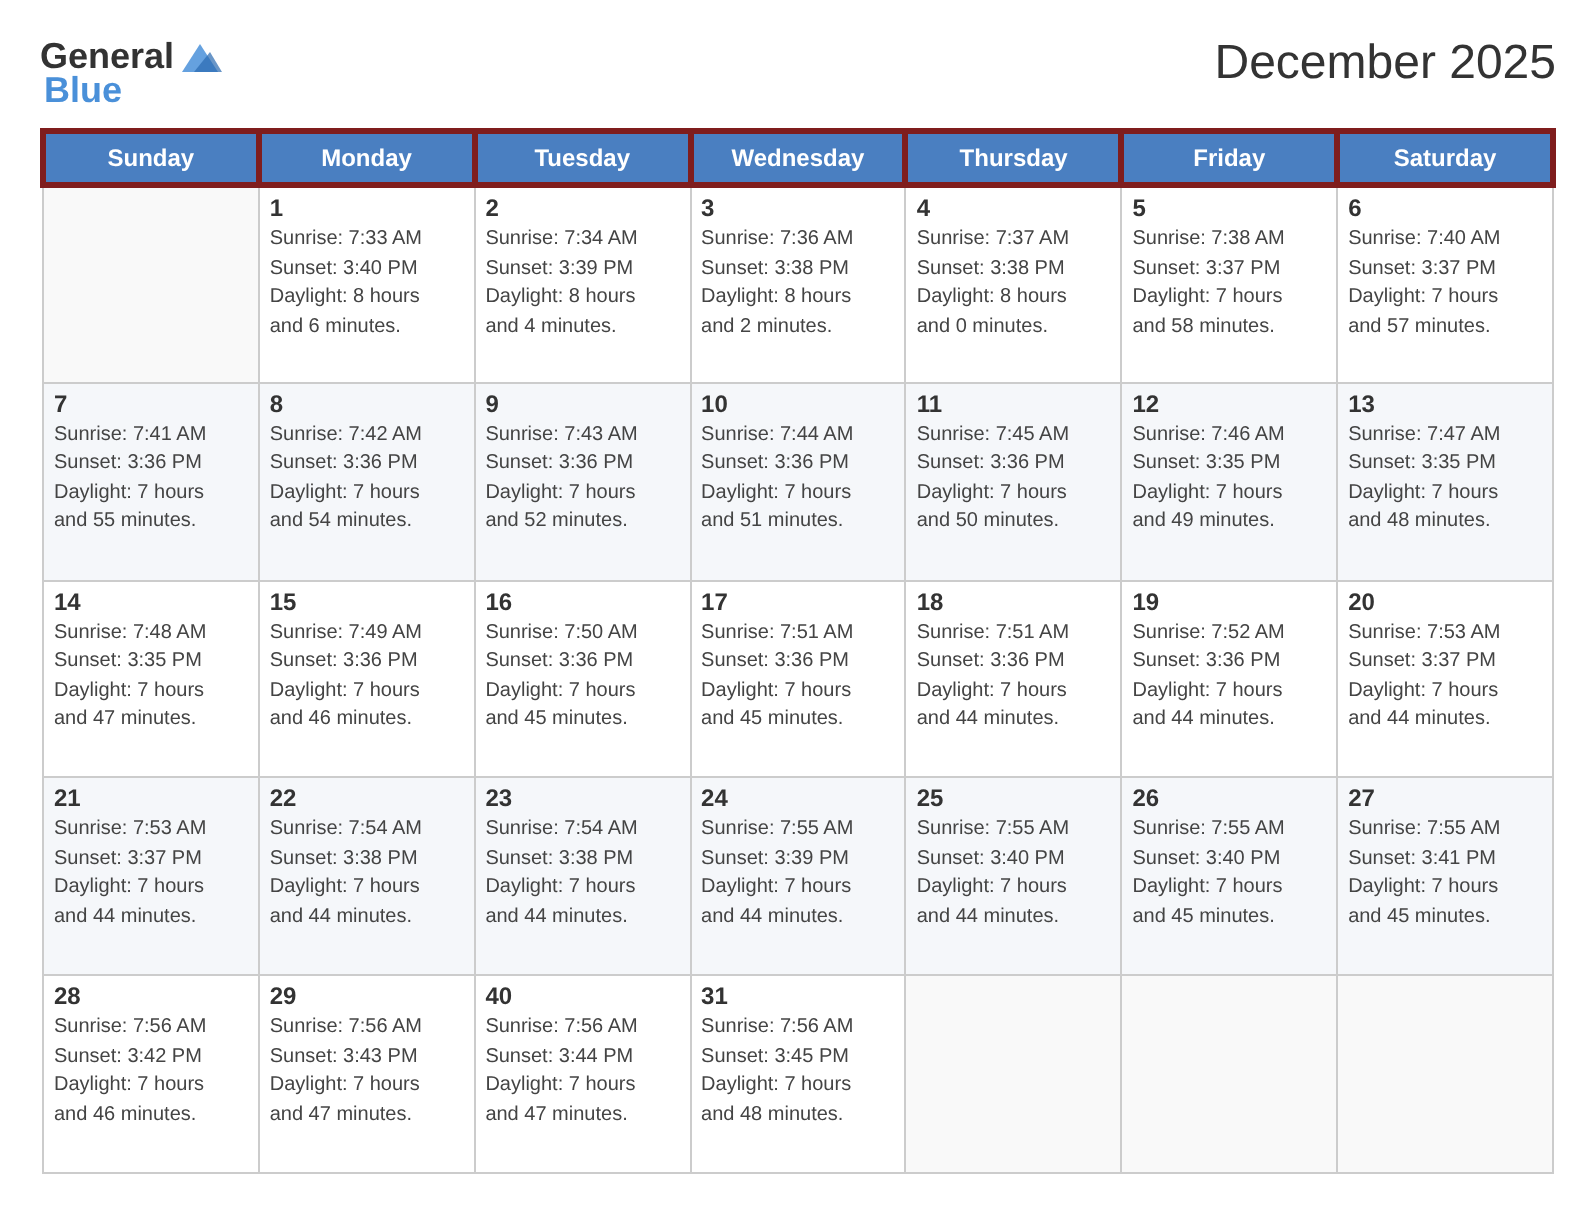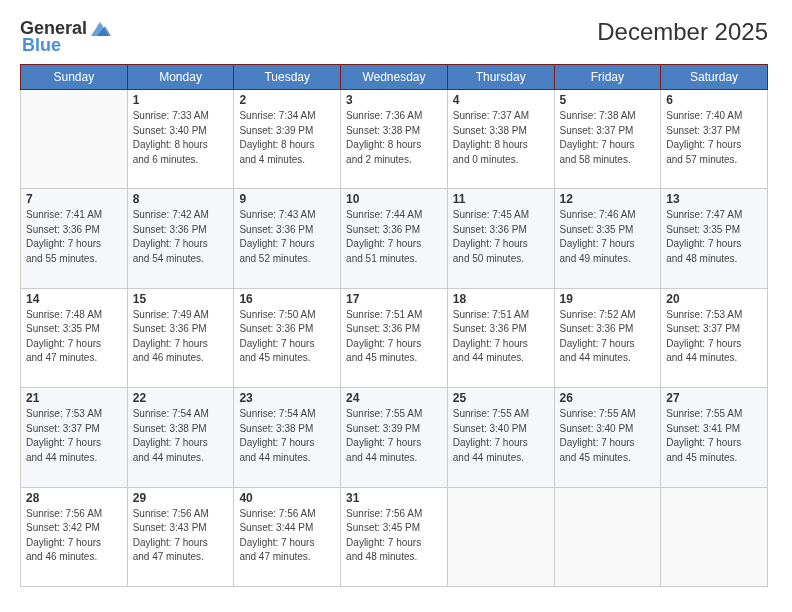--- a/index.html
+++ b/index.html
@@ -6,21 +6,21 @@
     body {
       width: 792px;
       height: 612px;
       font-family: Arial, sans-serif;
       background: #fff;
       overflow: hidden;
     }
     .page {
       width: 792px;
       height: 599px;
-      padding: 18px 24px 12px 20px;
+      padding: 18px 14px 12px 20px;
       display: flex;
       flex-direction: column;
     }
     .header {
       display: flex;
       justify-content: space-between;
       align-items: flex-start;
       margin-bottom: 8px;
     }
     .logo {
@@ -44,24 +44,24 @@
       flex: 1;
       border: 1px solid #ccc;
       border-collapse: collapse;
       width: 100%;
       table-layout: fixed;
     }
     .calendar th {
       background: #4a7fc1;
       color: #fff;
       font-size: 12px;
-      font-weight: normal;
+      font-weight: bold;
       text-align: center;
       padding: 5px 2px;
-      border: 1px solid #7f1d1d;
+      border: 3px solid #7f1d1d;
     }
     .calendar td {
       border: 1px solid #ccc;
       vertical-align: top;
       padding: 3px 5px;
       font-size: 10px;
       color: #333;
       height: 88px;
     }
     .calendar td.empty {

